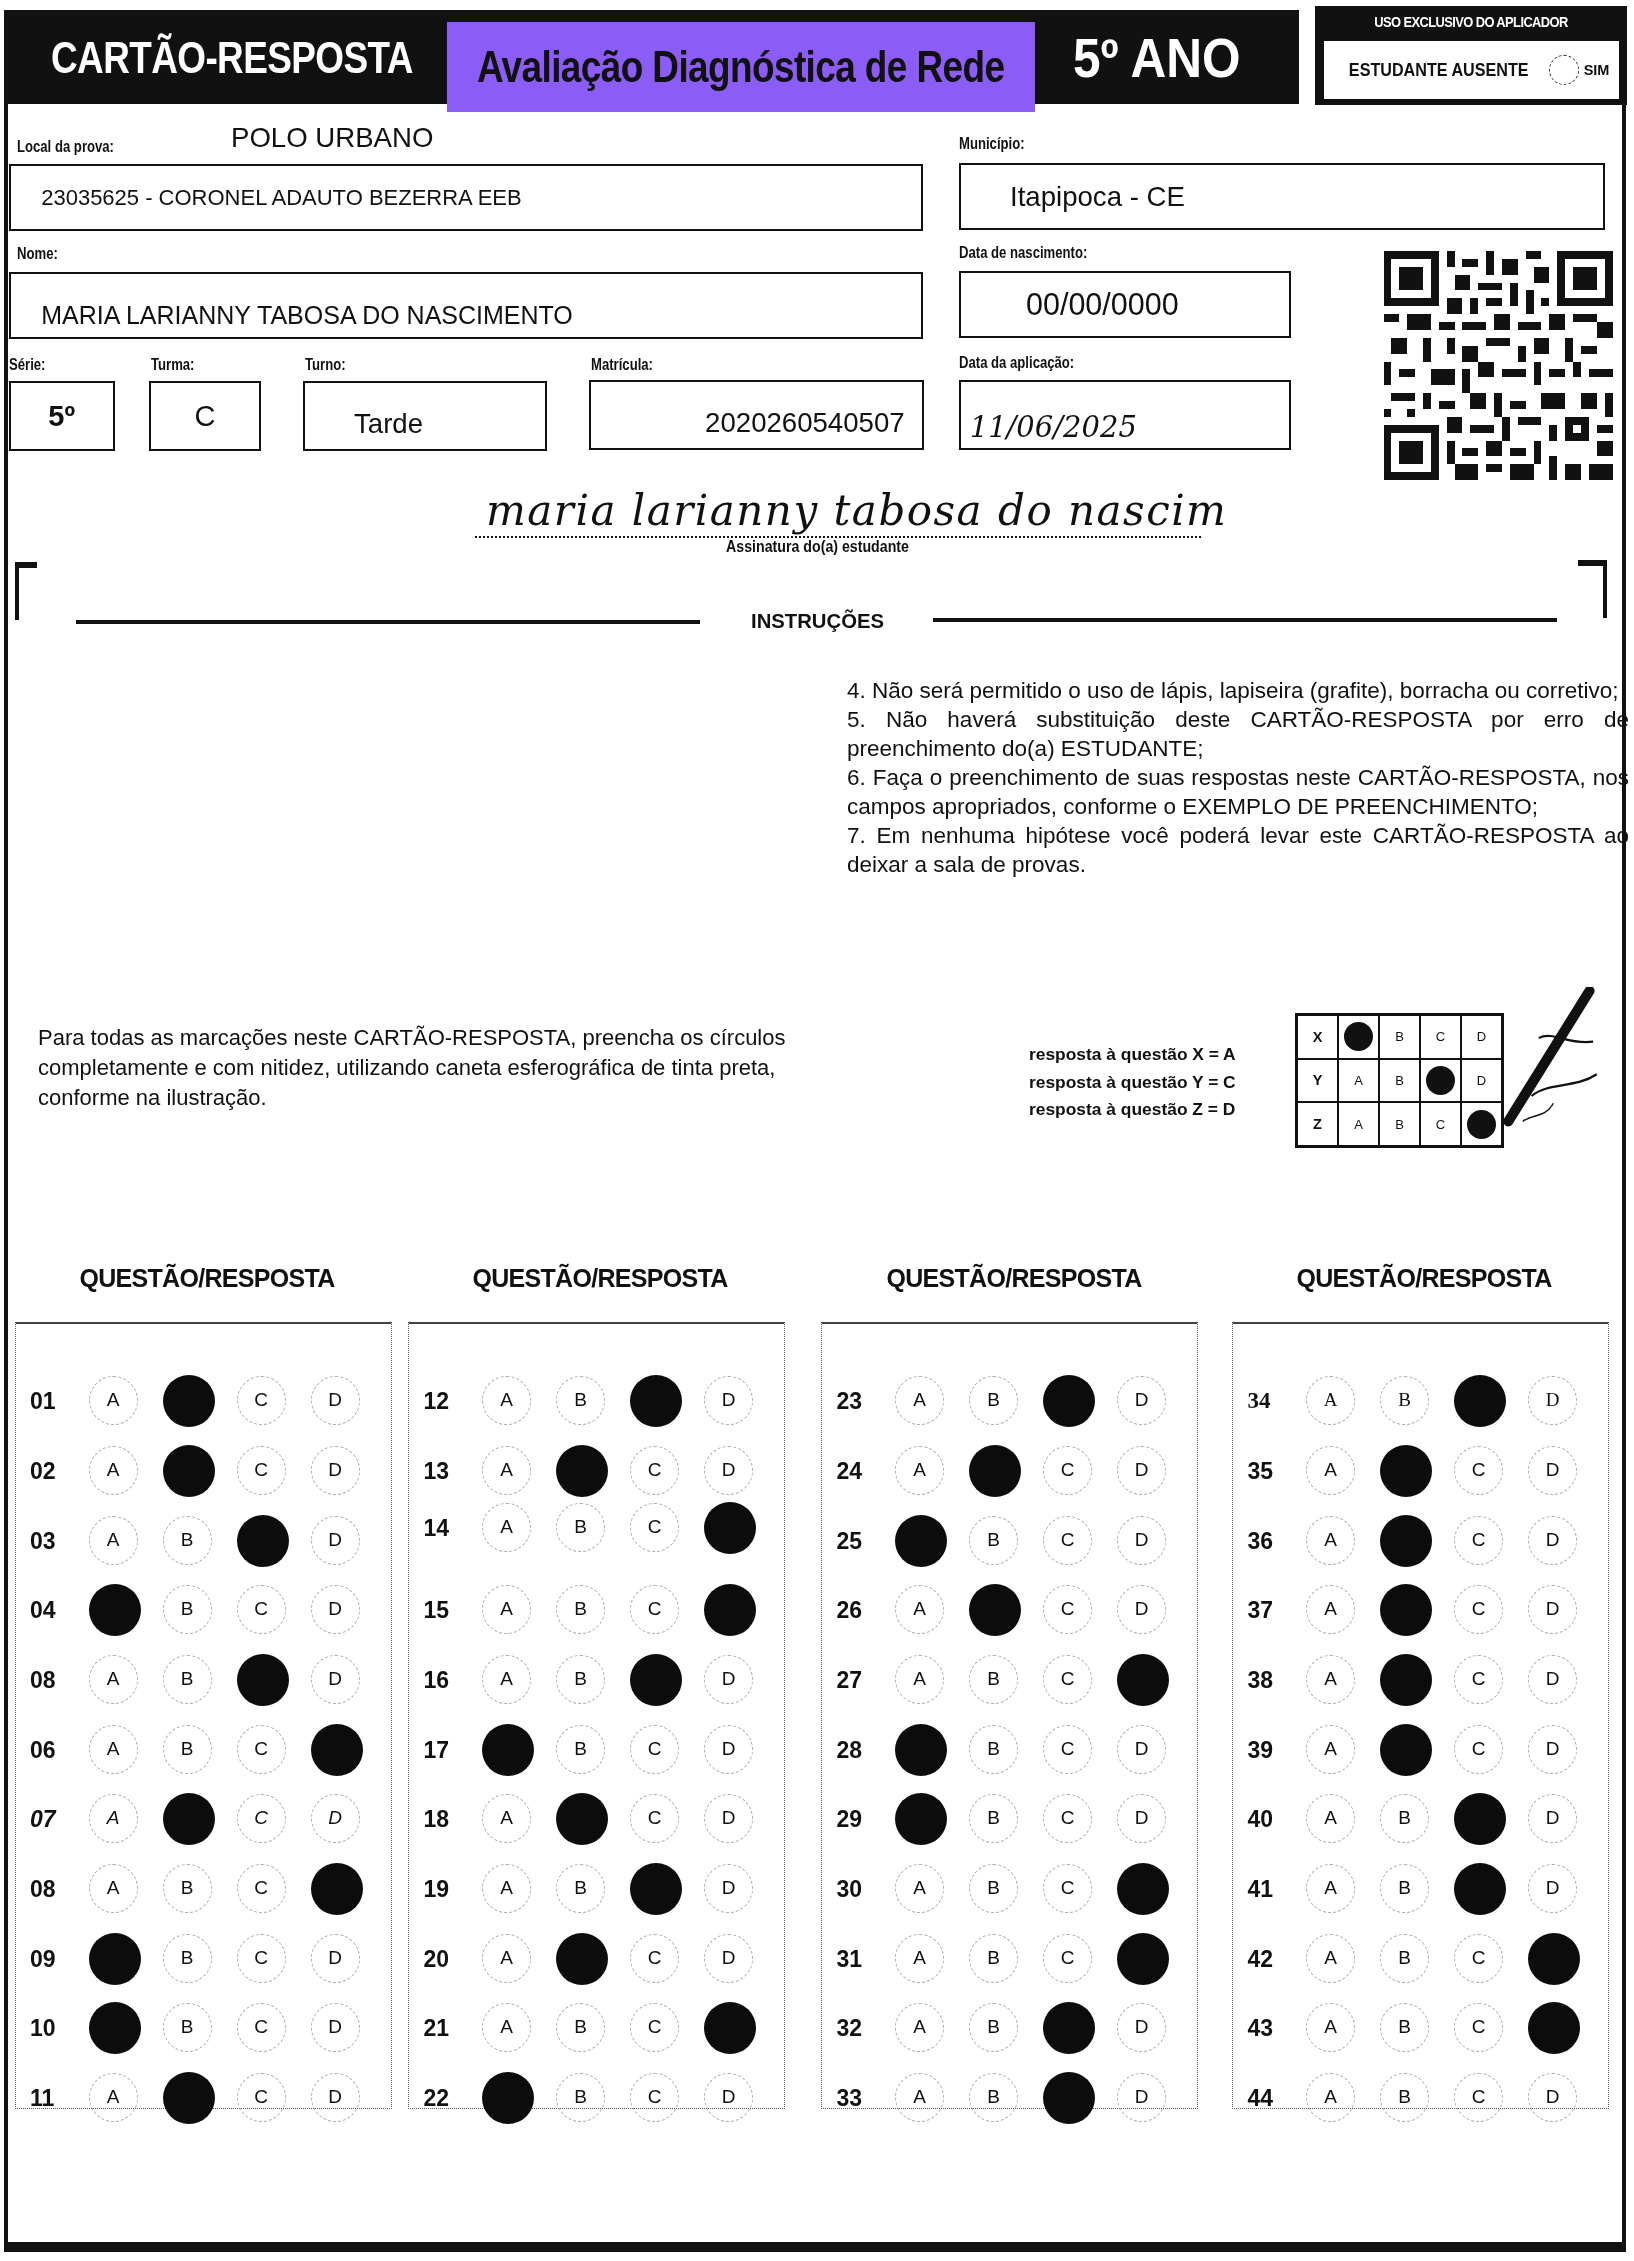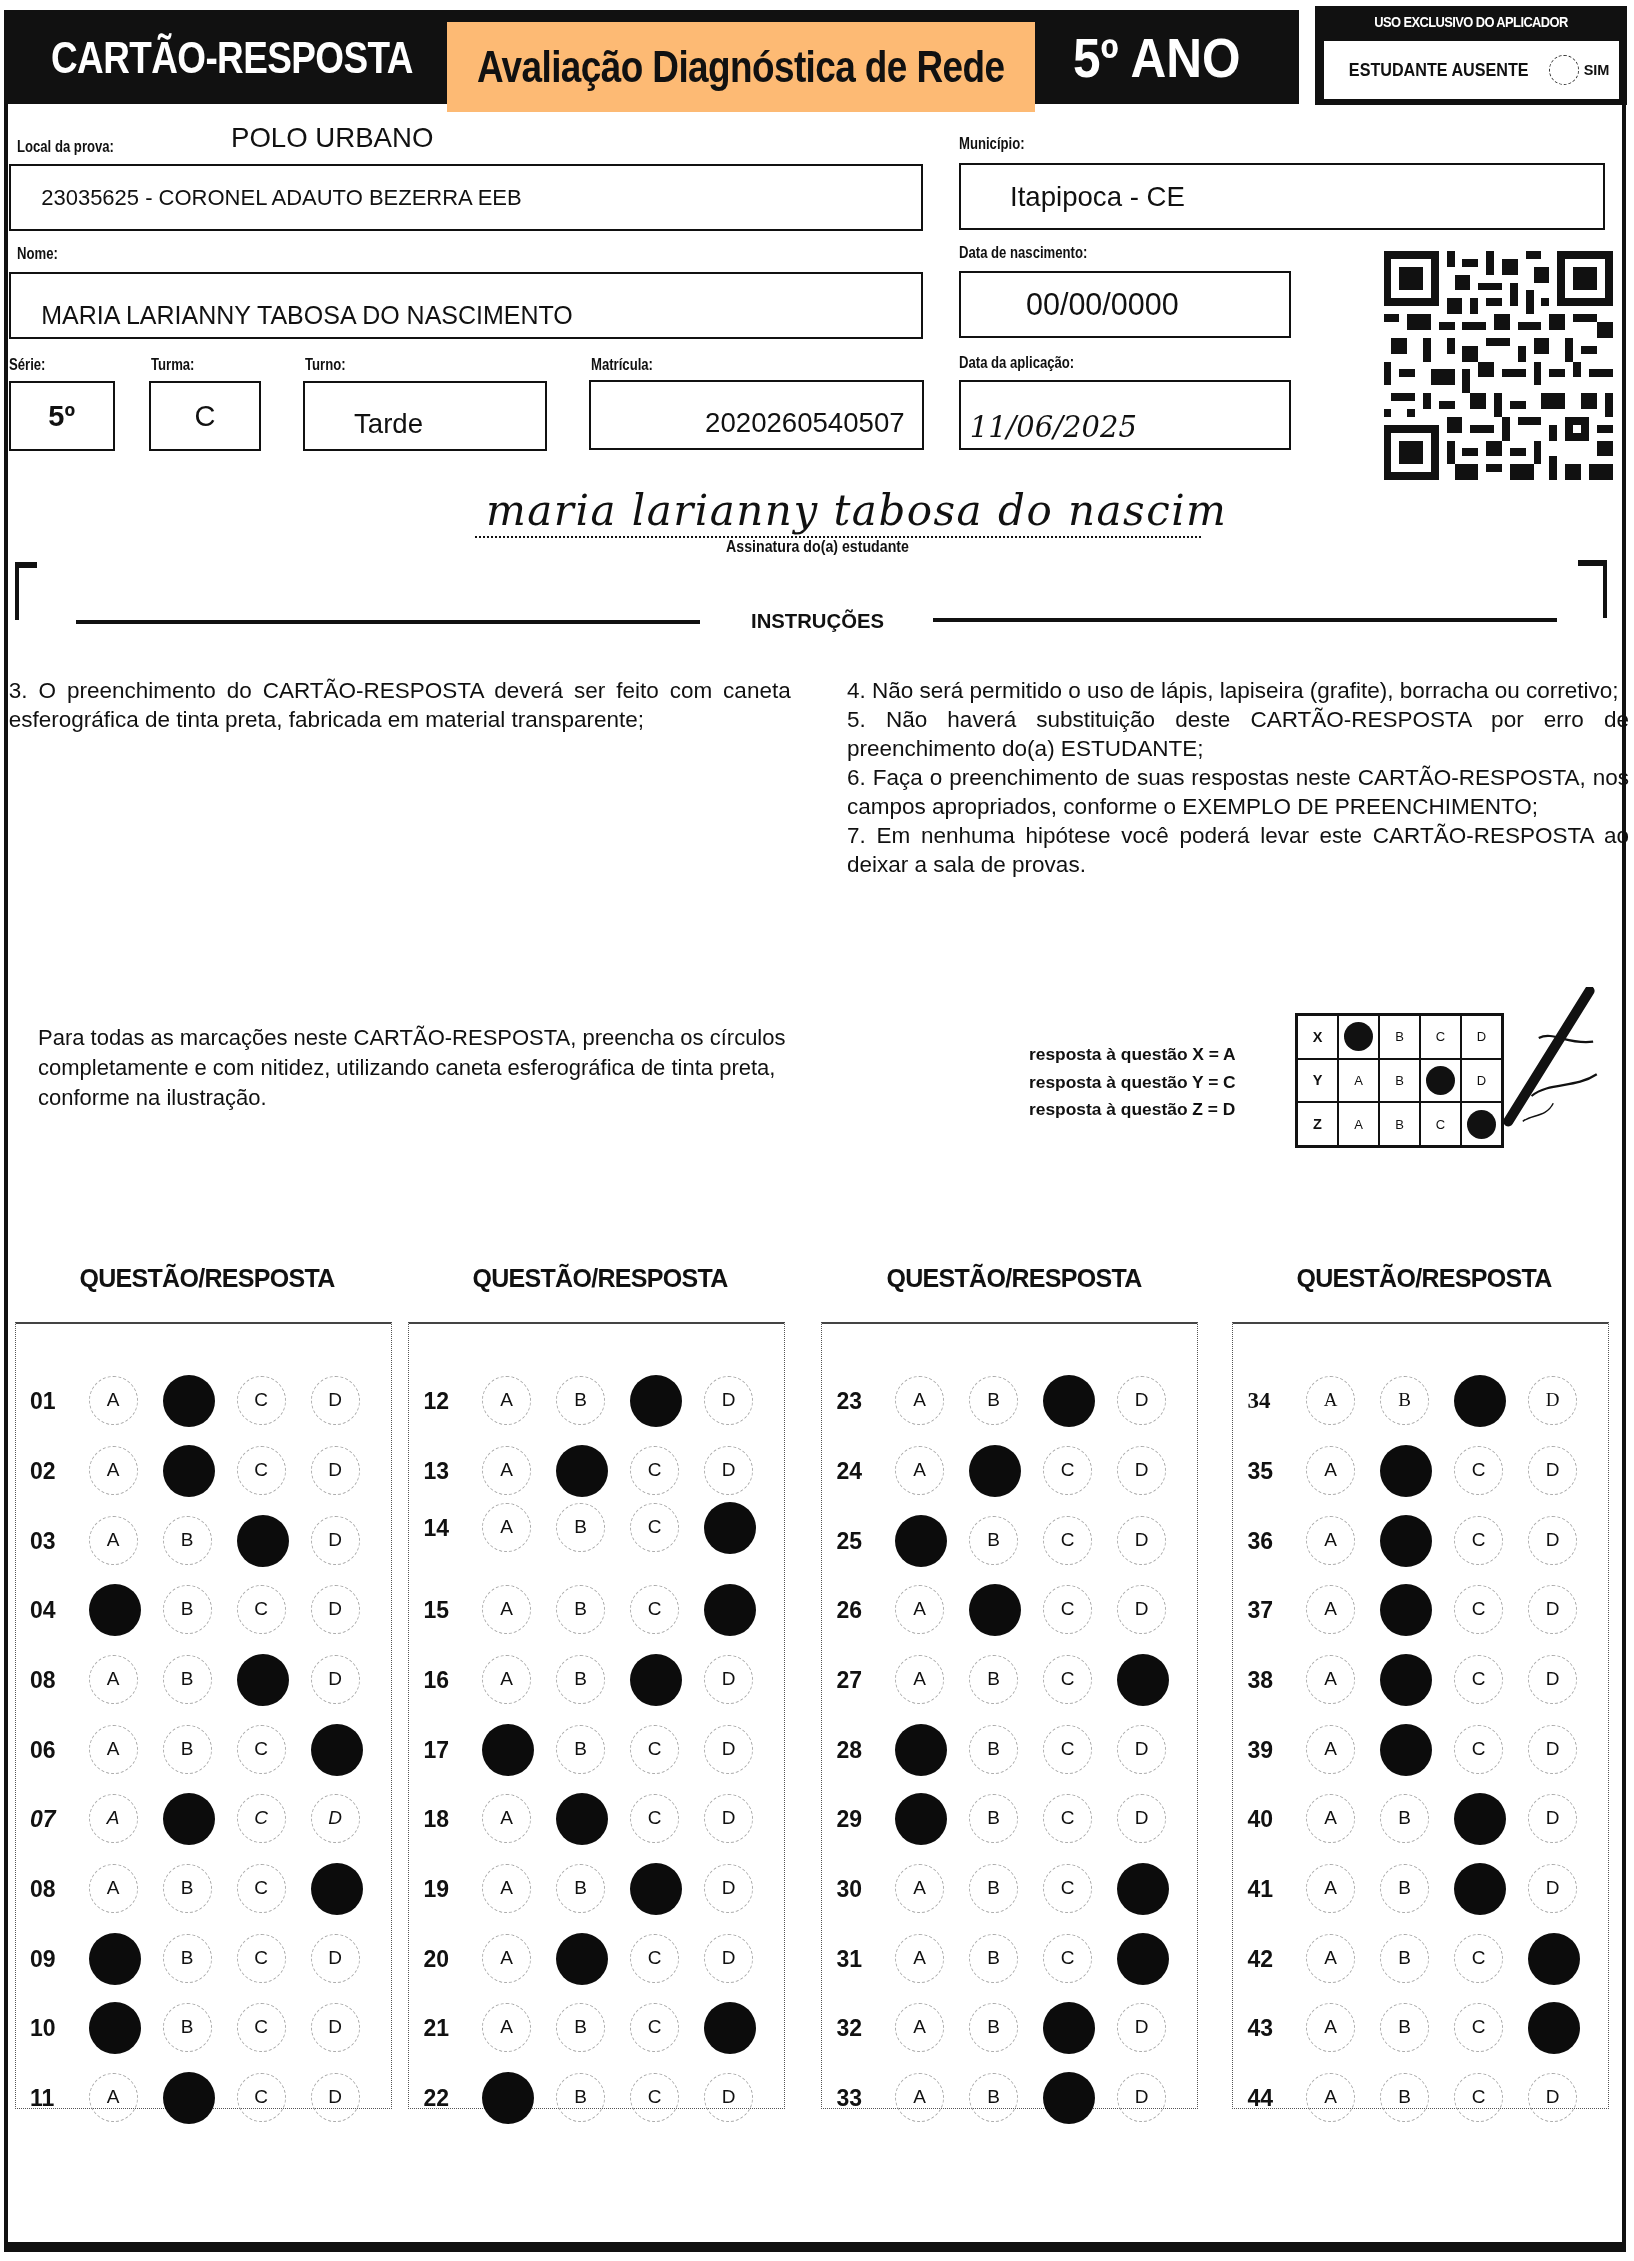--- a/index.html
+++ b/index.html
@@ -4,21 +4,21 @@
 <style>
   html, body { margin:0; padding:0; background:#fff; }
   body { width:1635px; height:2261px; position:relative; overflow:hidden;
          font-family:"Liberation Sans", sans-serif; color:#111; }
   .frame { position:absolute; left:4.4px; top:10.2px; width:1622px; height:2242px;
            border-left:4.4px solid #111; border-right:4.4px solid #111; border-bottom:10.2px solid #111; box-sizing:border-box; }
   
   .hdr { position:absolute; left:5.8px; top:10.2px; width:1293px; height:94px; background:#111; }
   .hdr-title { position:absolute; left:45px; top:22px; color:#fff; font-size:45px; font-weight:bold;
                font-family:"Liberation Sans", sans-serif; transform:scaleX(0.82); transform-origin:left; letter-spacing:-0.7px; }
-  .hdr-sub { position:absolute; left:441px; top:11.6px; width:588px; height:90px; background:#fdba74;
+  .hdr-sub { position:absolute; left:441px; top:11.6px; width:588px; height:90px; background:#8b5cf6;
              display:flex; align-items:center; justify-content:center; }
   .hdr-sub span { font-size:45px; font-weight:bold; transform:scaleX(0.82); white-space:nowrap; letter-spacing:-0.7px; }
   .hdr-grade { position:absolute; left:1067px; top:16px; color:#fff; font-size:55px; font-weight:bold;
                transform:scaleX(0.9); transform-origin:left; }
   .apl { position:absolute; left:1315px; top:5.8px; width:312px; height:99px; background:#111; }
   .apl-title { position:absolute; left:0; top:7.3px; width:100%; text-align:center; color:#fff; font-size:15.2px; font-weight:bold;
                transform:scaleX(0.85); letter-spacing:-0.7px; }
   .apl-box { position:absolute; left:8.7px; top:35px; width:295px; height:58px; background:#fff; display:flex;
              align-items:center; justify-content:center; gap:4.4px; }
   .apl-box .lbl { font-size:19px; font-weight:bold; transform:scaleX(0.85); white-space:nowrap; }
@@ -146,21 +146,20 @@
 
 <div class="brk" style="left:14.5px;top:562px;width:22px;height:5.8px;"></div>
 <div class="brk" style="left:14.5px;top:562px;width:4.4px;height:58px;"></div>
 <div class="brk" style="left:1578px;top:560px;width:29px;height:5.8px;"></div>
 <div class="brk" style="left:1603px;top:560px;width:4.4px;height:58px;"></div>
 <div class="instr-rule" style="left:76px;width:624px;"></div>
 <div class="instr-rule" style="left:933px;width:624px;top:618px;"></div>
 <div class="instr-title">INSTRUÇÕES</div>
 
 <div class="instr-col" style="left:8.7px;">
-  <p>3. O preenchimento do CARTÃO-RESPOSTA deverá ser feito com caneta esferográfica de tinta preta, fabricada em material transparente;</p>
 </div>
 <div class="instr-col" style="left:847px;">
   <p>4. Não será permitido o uso de lápis, lapiseira (grafite), borracha ou corretivo;</p>
   <p>5. Não haverá substituição deste CARTÃO-RESPOSTA por erro de preenchimento do(a) ESTUDANTE;</p>
   <p>6. Faça o preenchimento de suas respostas neste CARTÃO-RESPOSTA, nos campos apropriados, conforme o EXEMPLO DE PREENCHIMENTO;</p>
   <p>7. Em nenhuma hipótese você poderá levar este CARTÃO-RESPOSTA ao deixar a sala de provas.</p>
 </div>
 
 <div class="guide">Para todas as marcações neste CARTÃO-RESPOSTA, preencha os círculos completamente e com nitidez, utilizando caneta esferográfica de tinta preta, conforme na ilustração.</div>
 <div class="legend">

